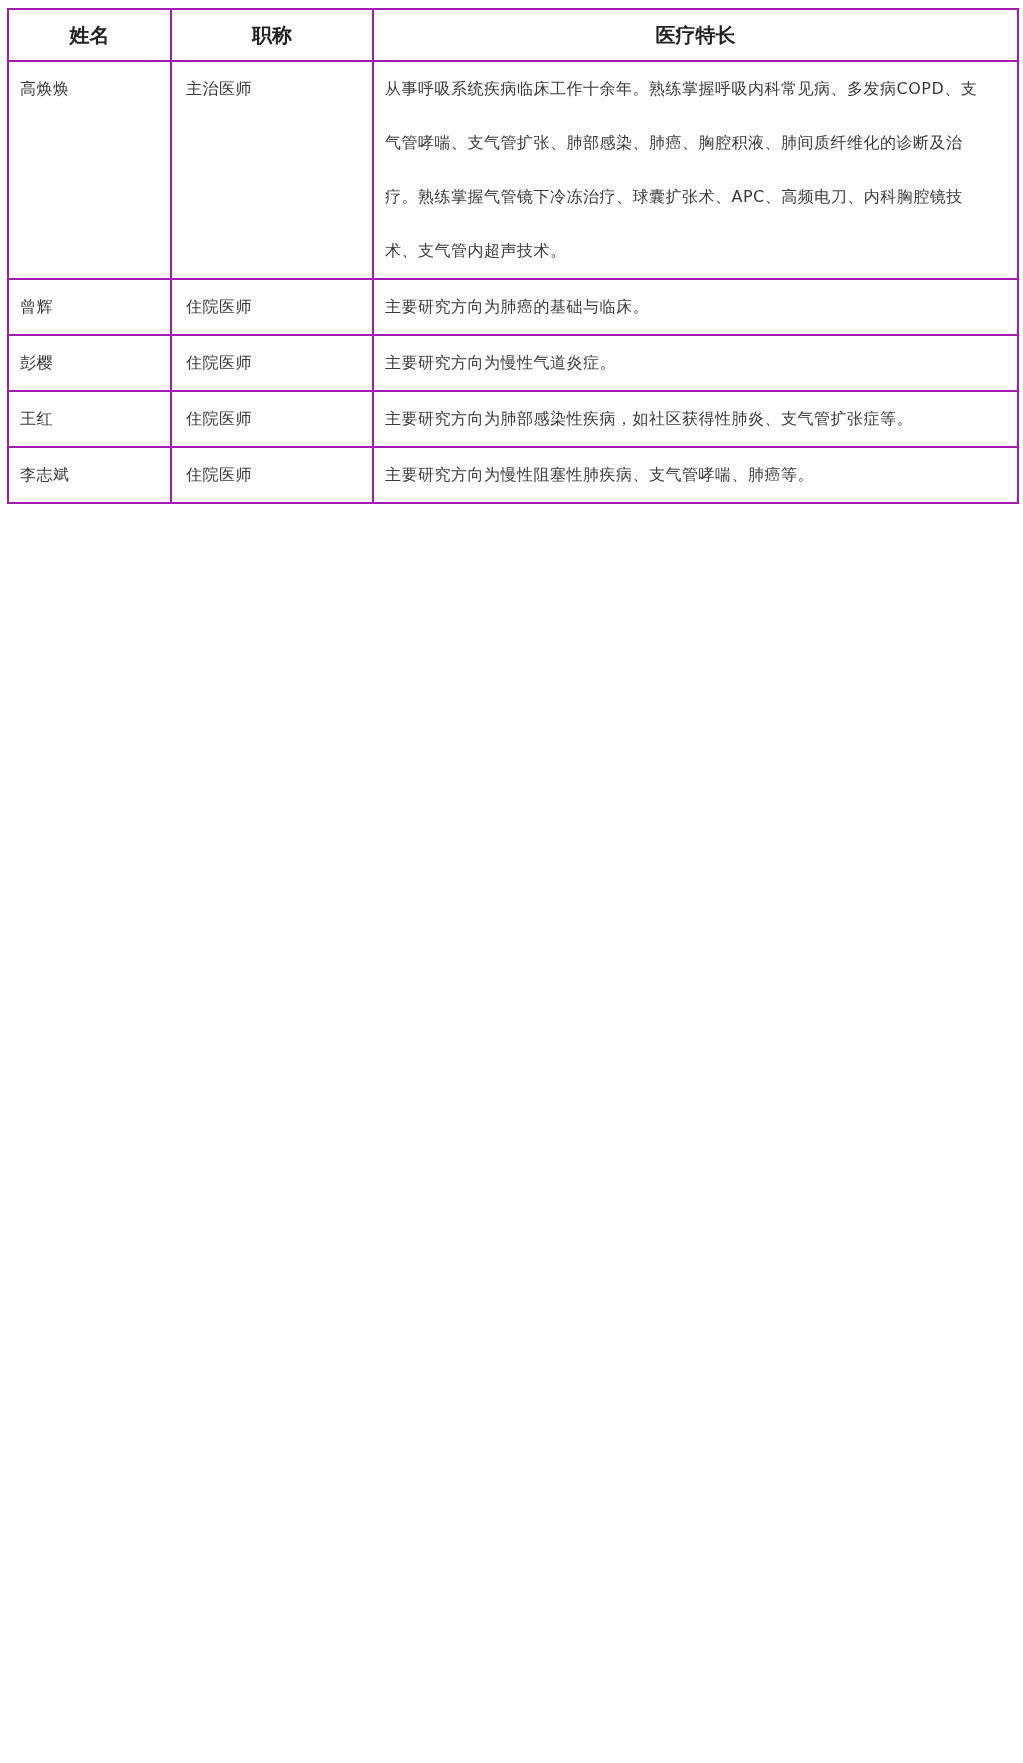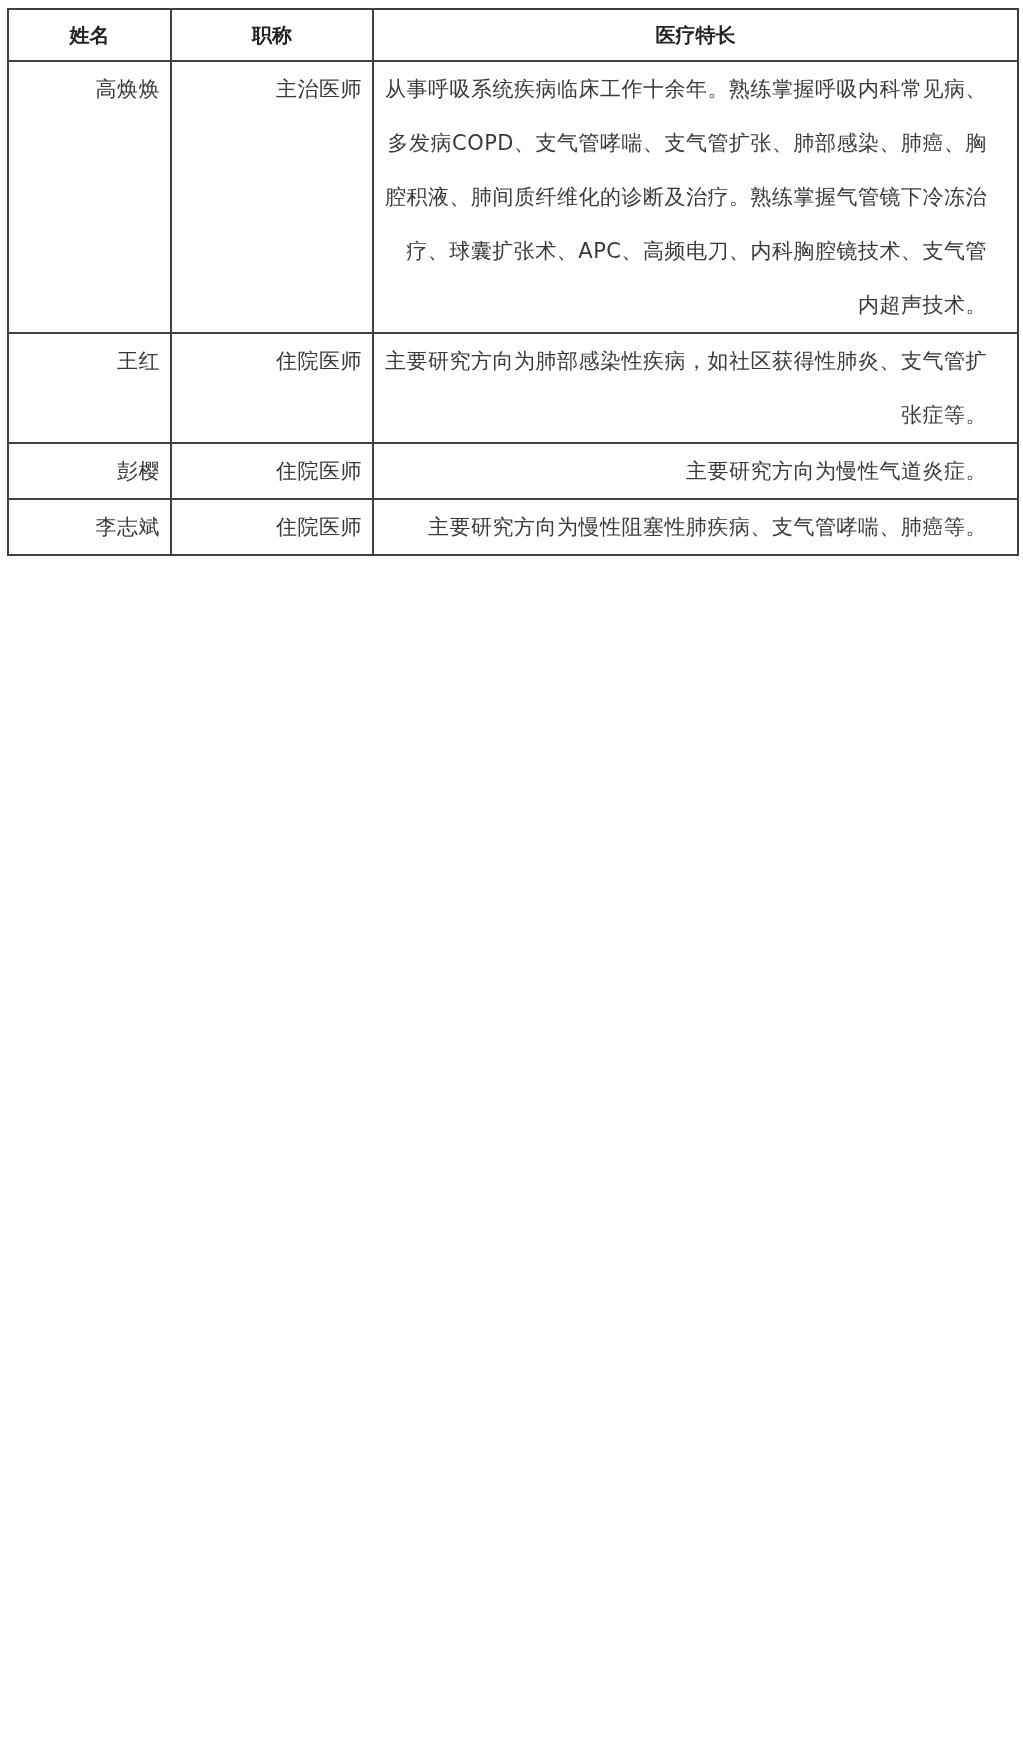--- a/index.html
+++ b/index.html
@@ -6,30 +6,29 @@
   body { width: 1023px; height: 1763px; overflow: hidden; position: relative;
          font-family: "DejaVu Sans", "Liberation Sans", sans-serif; color: #3a3a3a; }
   table.doctors {
     position: absolute; left: 7px; top: 8px;
     width: 1010px; border-collapse: collapse; table-layout: fixed;
   }
   table.doctors col.c-name { width: 163px; }
   table.doctors col.c-title { width: 202px; }
   table.doctors col.c-spec { width: 645px; }
   table.doctors th, table.doctors td {
-    border: 2px solid #404040; vertical-align: top;
+    border: 2px solid #a21caf; vertical-align: top;
   }
   table.doctors th {
     height: 50px; font-weight: bold; font-size: 20px; color: #222;
     text-align: center; vertical-align: middle; padding: 0;
   }
   table.doctors td {
-    font-size: 21px; line-height: 54px; padding: 0 10px 0 12px;
+    font-size: 16px; line-height: 54px; padding: 0 10px 0 12px;
     letter-spacing: 0.5px;
-    text-align: right;
   }
   table.doctors td.name { padding-left: 11px; }
   table.doctors td.title { padding-left: 14px; }
   table.doctors td.spec { padding-left: 11px; padding-right: 30px; }
 </style>
 </head>
 <body>
 
 <table class="doctors">
   <colgroup>
@@ -44,28 +43,33 @@
       <th>医疗特长</th>
     </tr>
   </thead>
   <tbody>
     <tr>
       <td class="name">高焕焕</td>
       <td class="title">主治医师</td>
       <td class="spec">从事呼吸系统疾病临床工作十余年。熟练掌握呼吸内科常见病、多发病COPD、支气管哮喘、支气管扩张、肺部感染、肺癌、胸腔积液、肺间质纤维化的诊断及治疗。熟练掌握气管镜下冷冻治疗、球囊扩张术、APC、高频电刀、内科胸腔镜技术、支气管内超声技术。</td>
     </tr>
     <tr>
-      <td class="name">王红</td>
+      <td class="name">曾辉</td>
       <td class="title">住院医师</td>
-      <td class="spec">主要研究方向为肺部感染性疾病，如社区获得性肺炎、支气管扩张症等。</td>
+      <td class="spec">主要研究方向为肺癌的基础与临床。</td>
     </tr>
     <tr>
       <td class="name">彭樱</td>
       <td class="title">住院医师</td>
       <td class="spec">主要研究方向为慢性气道炎症。</td>
+    </tr>
+    <tr>
+      <td class="name">王红</td>
+      <td class="title">住院医师</td>
+      <td class="spec">主要研究方向为肺部感染性疾病，如社区获得性肺炎、支气管扩张症等。</td>
     </tr>
     <tr>
       <td class="name">李志斌</td>
       <td class="title">住院医师</td>
       <td class="spec">主要研究方向为慢性阻塞性肺疾病、支气管哮喘、肺癌等。</td>
     </tr>
   </tbody>
 </table>
 
 </body></html>

